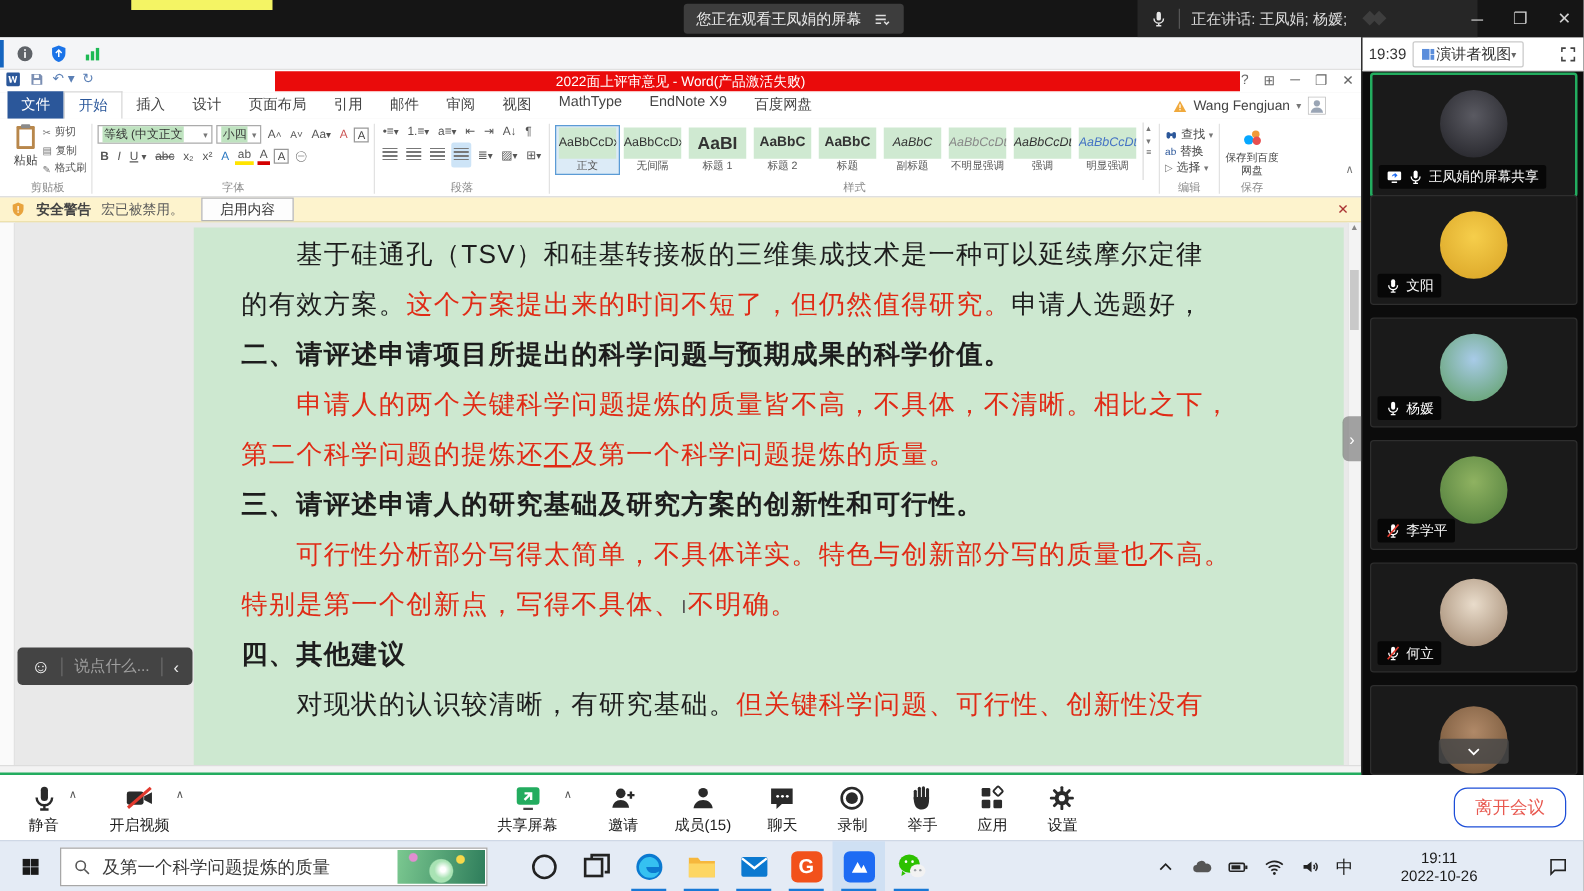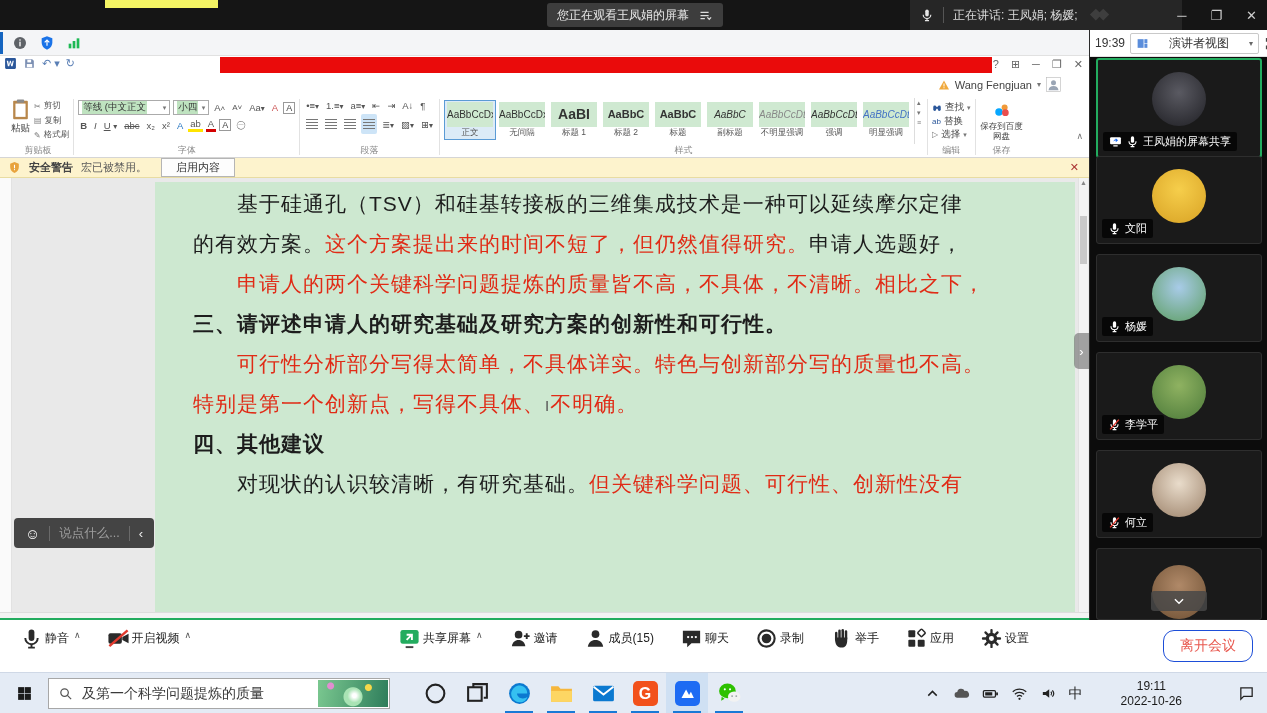--- a/index.html
+++ b/index.html
@@ -102,21 +102,21 @@
 .vthumb{position:absolute;top:38px;left:1px;width:7px;height:48px;background:#c9c9c9}
 .varr{position:absolute;left:0;width:100%;text-align:center;font-size:7px;color:#888}
 .collapse-handle{position:absolute;right:0;top:303px;width:15px;height:36px;background:rgba(110,110,110,.62);border-radius:5px 0 0 5px;color:#fff;display:flex;align-items:center;justify-content:center;font-size:13px;z-index:6}
 .w-hscroll{position:absolute;top:582px;left:0;width:100%;height:8px;background:#f3f3f3;border-top:1px solid #ddd}
 .green-line{position:absolute;left:0;top:588px;width:100%;height:2px;background:#23ac5f;z-index:5}
 
 
 .sidebar{position:absolute;left:1089px;top:30px;width:178px;height:590px;background:#0c0c0c;border-left:1px solid #2a2a2a}
 .sb-head{height:27px;background:#fff;display:flex;align-items:center;padding:0 5px;gap:5px;border-bottom:1px solid #e3e3e3}
 .sb-time{font-size:12px;color:#333}
-.sb-view{display:flex;align-items:center;gap:20px;border:1px solid #c9c9c9;border-radius:2px;padding:1px 5px;font-size:12px;color:#333;background:#fff;white-space:nowrap}
+.sb-view{display:flex;align-items:center;gap:0;border:1px solid #c9c9c9;border-radius:2px;padding:1px 5px;font-size:12px;color:#333;background:#fff;white-space:nowrap}
 .sb-view .gv svg{width:13px;height:13px;display:block}
 .sb-view .caret{font-size:8px;color:#666}
 .sb-fs{margin-left:auto}.sb-fs svg{width:15px;height:15px;display:block}
 .tiles{position:absolute;left:0;top:27px;width:100%;height:563px}
 .tile{position:absolute;left:6px;width:166px;background:#1a1a1a;border:1px solid #2e2e2e;border-radius:3px;overflow:hidden}
 .tile.active{border:2px solid #23ac5f}
 .avatar{position:absolute;left:50%;top:12px;transform:translateX(-50%);width:54px;height:54px;border-radius:50%}
 .tile.partial .avatar{top:16px}
 .plabel{position:absolute;left:5px;bottom:5px;display:flex;align-items:center;gap:4px;background:rgba(0,0,0,.72);padding:2px 6px;border-radius:2px;color:#fff;font-size:11px;white-space:nowrap;max-width:150px;overflow:hidden}
 .pic svg{width:13px;height:13px;display:block}
@@ -128,21 +128,21 @@
 .chat-pill .smile{color:#fff;font-size:15px}
 .chat-pill .ph{color:#9f9f9f;font-size:12.5px;white-space:nowrap}
 .chat-pill .cdiv{width:1px;height:15px;background:#6a6a6a}
 .chat-pill .coll{color:#eee;font-size:13px}
 
 
 .mtb{position:absolute;left:0;top:620px;width:1267px;height:52px;background:#fff}
 .mtb-left{position:absolute;left:20px;top:6px;display:flex;gap:26px}
 .mtb-center{position:absolute;left:398px;top:6px;display:flex;gap:26px}
 .mbtn-wrap{display:flex;align-items:flex-start}
-.mbtn{display:flex;flex-direction:row;align-items:center;gap:2px;color:#222;font-size:12px;min-width:30px}
+.mbtn{display:flex;flex-direction:column;align-items:center;gap:2px;color:#222;font-size:12px;min-width:30px}
 .mic-ic{height:24px;display:flex;align-items:flex-end;color:#2a2a2a}
 .mic-ic svg{width:23px;height:23px;display:block}
 .mlab{white-space:nowrap}
 .chev{margin:4px 0 0 5px;font-size:9px;color:#555}
 .leave{position:absolute;right:14px;top:10px;border:1px solid #1d4ed8;color:#e8584f;background:#fff;border-radius:11px;padding:6px 16px;font-size:14px;white-space:nowrap}
 
 
 .taskbar{position:absolute;left:0;top:672px;width:1267px;height:41px;background:#e4ebf5;border-top:1px solid #cfd8e6}
 .tb-start{position:absolute;left:0;top:0;width:48px;height:41px;display:flex;align-items:center;justify-content:center}
 .tb-start svg{width:17px;height:17px;display:block}
@@ -249,30 +249,45 @@
             <svg viewBox="0 0 24 24">
               <path d="M4 4h13l3 3v13H4z" fill="#7b8fb3"></path>
               <rect x="7" y="13" width="10" height="6" fill="#fff"></rect>
               <rect x="8" y="5" width="7" height="5" fill="#fff"></rect>
             </svg>
           </span>
         <span class="undo">↶ ▾</span>
         <span class="undo">↻</span>
       </div>
       <div class="title-red"></div>
+      <div class="title-text">2022面上评审意见 - Word(产品激活失败)</div>
       <div class="w-ctrl">
         <span>?</span>
         <span>⊞</span>
         <span>─</span>
         <span>❐</span>
         <span>✕</span>
       </div>
     </div>
 
     <div class="w-tabs">
+      <div id="wtabs" style="display:flex">
+          <div class="wtab file">文件</div>
+          <div class="wtab active">开始</div>
+          <div class="wtab">插入</div>
+          <div class="wtab">设计</div>
+          <div class="wtab">页面布局</div>
+          <div class="wtab">引用</div>
+          <div class="wtab">邮件</div>
+          <div class="wtab">审阅</div>
+          <div class="wtab">视图</div>
+          <div class="wtab">MathType</div>
+          <div class="wtab">EndNote X9</div>
+          <div class="wtab">百度网盘</div>
+        </div>
       <div class="acct">
         <span class="wt">
             <svg viewBox="0 0 24 24">
               <path d="M12 3l10 18H2z" fill="#f0a93c"></path>
               <rect x="11" y="9" width="2" height="6" fill="#fff"></rect>
               <rect x="11" y="16.5" width="2" height="2" fill="#fff"></rect>
             </svg>
           </span>
         <span>Wang Fengjuan</span>
         <span style="font-size:8px;color:#777">▾</span>
@@ -493,21 +508,23 @@
       <span>宏已被禁用。</span>
       <button class="sec-btn">启用内容</button>
       <span class="sec-close">✕</span>
     </div>
 
     <div class="w-doc">
       <div class="leftcol"></div>
       <div class="page" id="docpage">
           <div class="dline ind"><span class="r-black">基于硅通孔（TSV）和硅基转接板的三维集成技术是一种可以延续摩尔定律</span></div>
           <div class="dline"><span class="r-black">的有效方案。</span><span class="r-red">这个方案提出来的时间不短了，但仍然值得研究。</span><span class="r-black">申请人选题好，</span></div>
+          <div class="dline"><span class="r-bold">二、请评述申请项目所提出的科学问题与预期成果的科学价值。</span></div>
           <div class="dline ind"><span class="r-red">申请人的两个关键科学问题提炼的质量皆不高，不具体，不清晰。相比之下，</span></div>
+          <div class="dline"><span class="r-red">第二个科学问题的提炼还</span><span class="r-redu">不</span><span class="r-red">及第一个科学问题提炼的质量。</span></div>
           <div class="dline"><span class="r-bold">三、请评述申请人的研究基础及研究方案的创新性和可行性。</span></div>
           <div class="dline ind"><span class="r-red">可行性分析部分写得太简单，不具体详实。特色与创新部分写的质量也不高。</span></div>
           <div class="dline"><span class="r-red">特别是第一个创新点，写得不具体、</span><span class="r-ibeam">I</span><span class="r-red">不明确。</span></div>
           <div class="dline"><span class="r-bold">四、其他建议</span></div>
           <div class="dline ind"><span class="r-black">对现状的认识较清晰，有研究基础。</span><span class="r-red">但关键科学问题、可行性、创新性没有</span></div>
         </div>
       <div class="vscroll">
         <span class="varr" style="top:1px">▲</span>
         <div class="vthumb"></div>
         <span class="varr" style="bottom:1px">▼</span>

